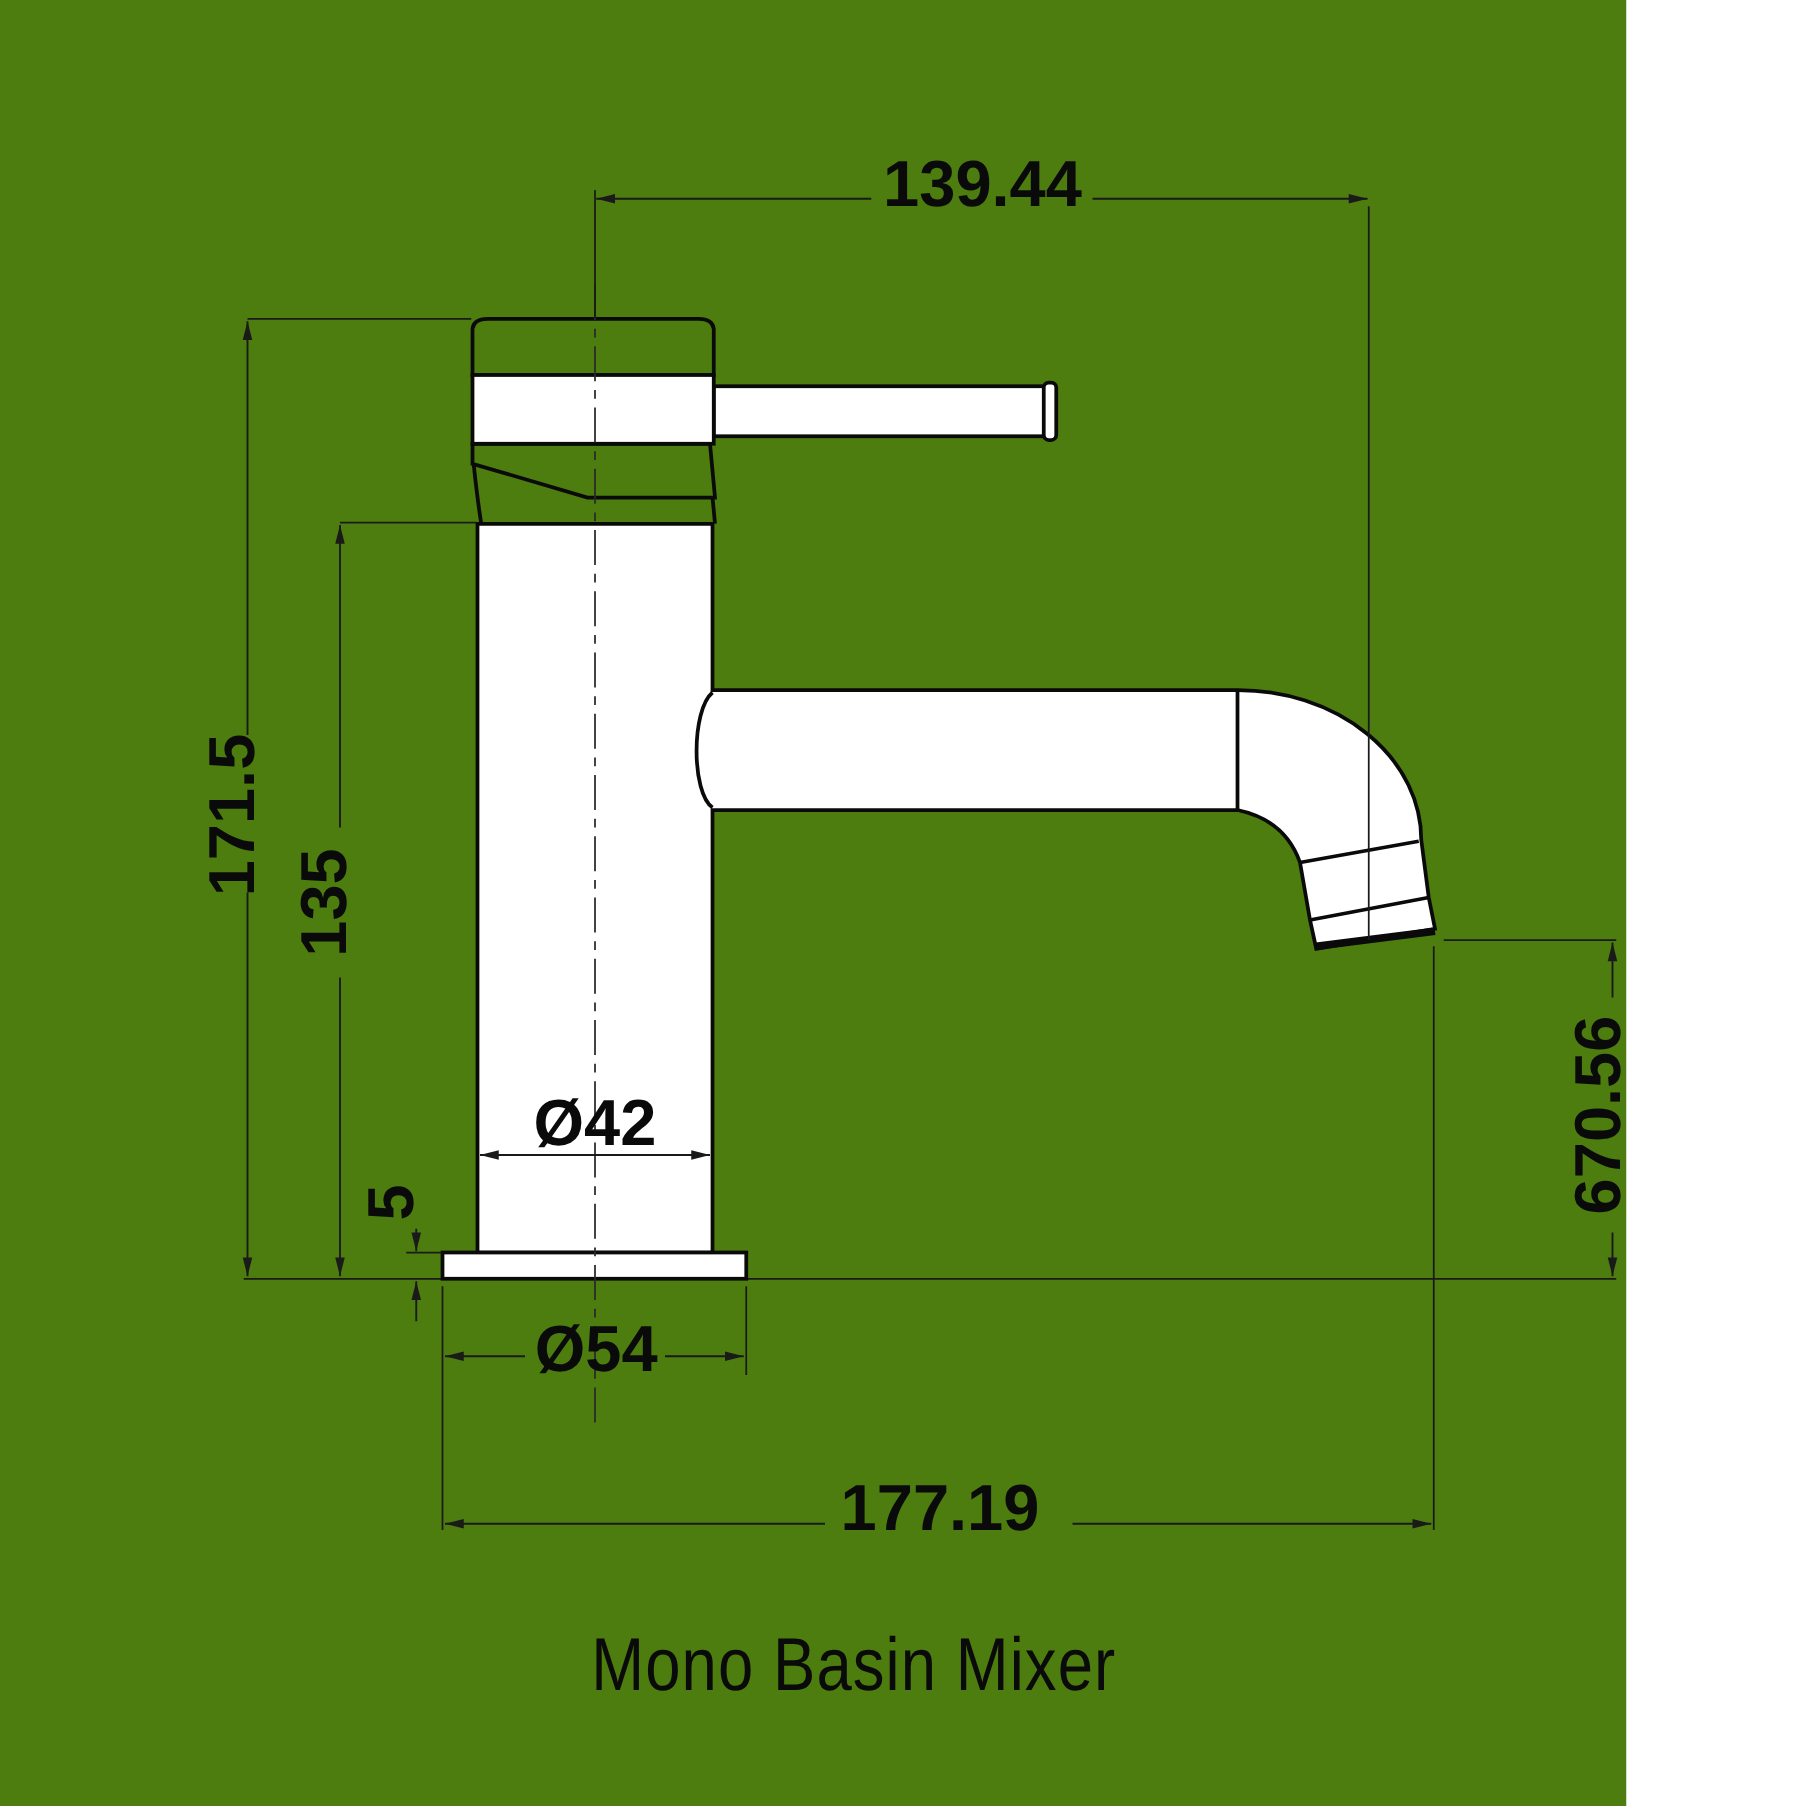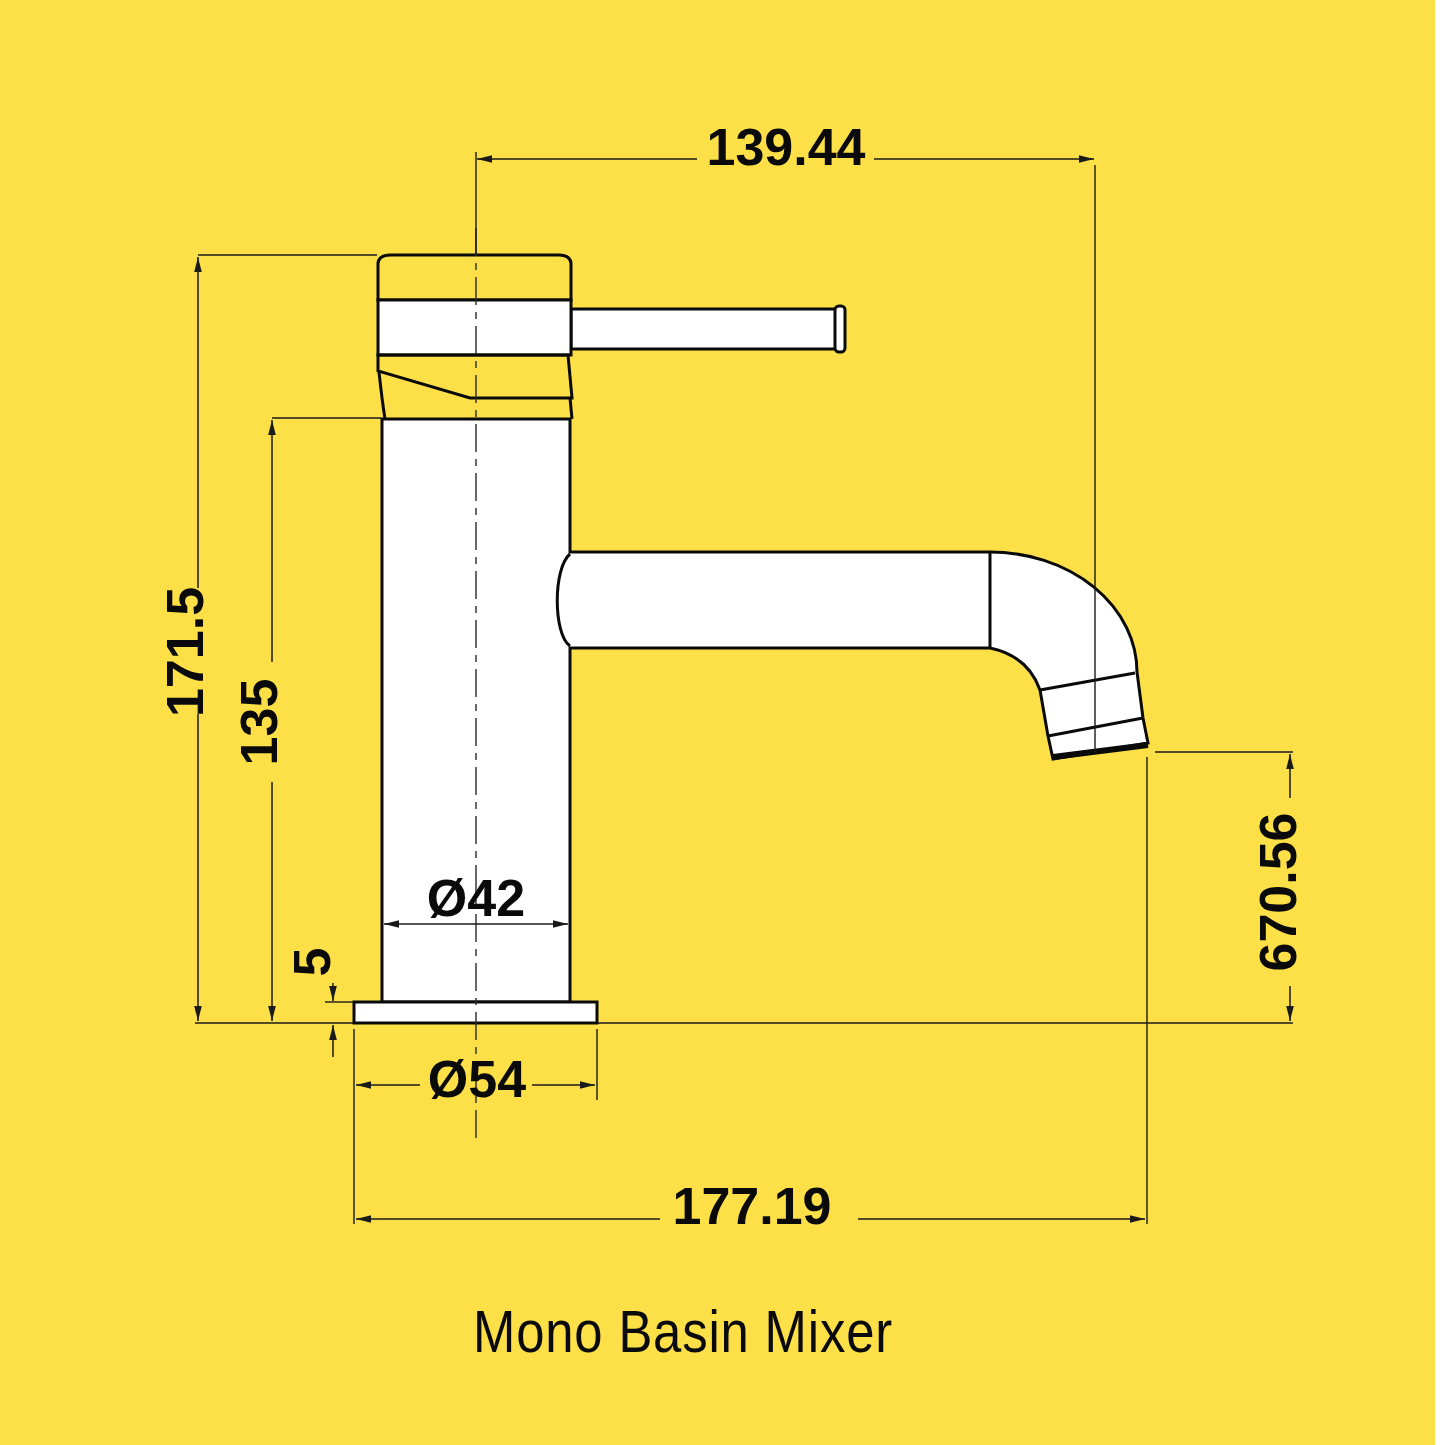--- a/index.html
+++ b/index.html
@@ -3,23 +3,23 @@
 <meta charset="utf-8">
 <title>Mono Basin Mixer</title>
 <style>
   html, body {
     margin: 0;
     padding: 0;
     background: #ffffff;
   }
   .sheet {
     position: relative;
-    width: 1435px;
+    width: 1301px;
     height: 1445px;
-    background: #fde047;
+    background: #4d7c0f;
     font-family: "Liberation Sans", sans-serif;
     overflow: hidden;
   }
   svg { display: block; }
   .dim-label {
     font-family: "Liberation Sans", sans-serif;
     font-size: 52px;
     font-weight: 700;
     fill: #0a0a0a;
   }

